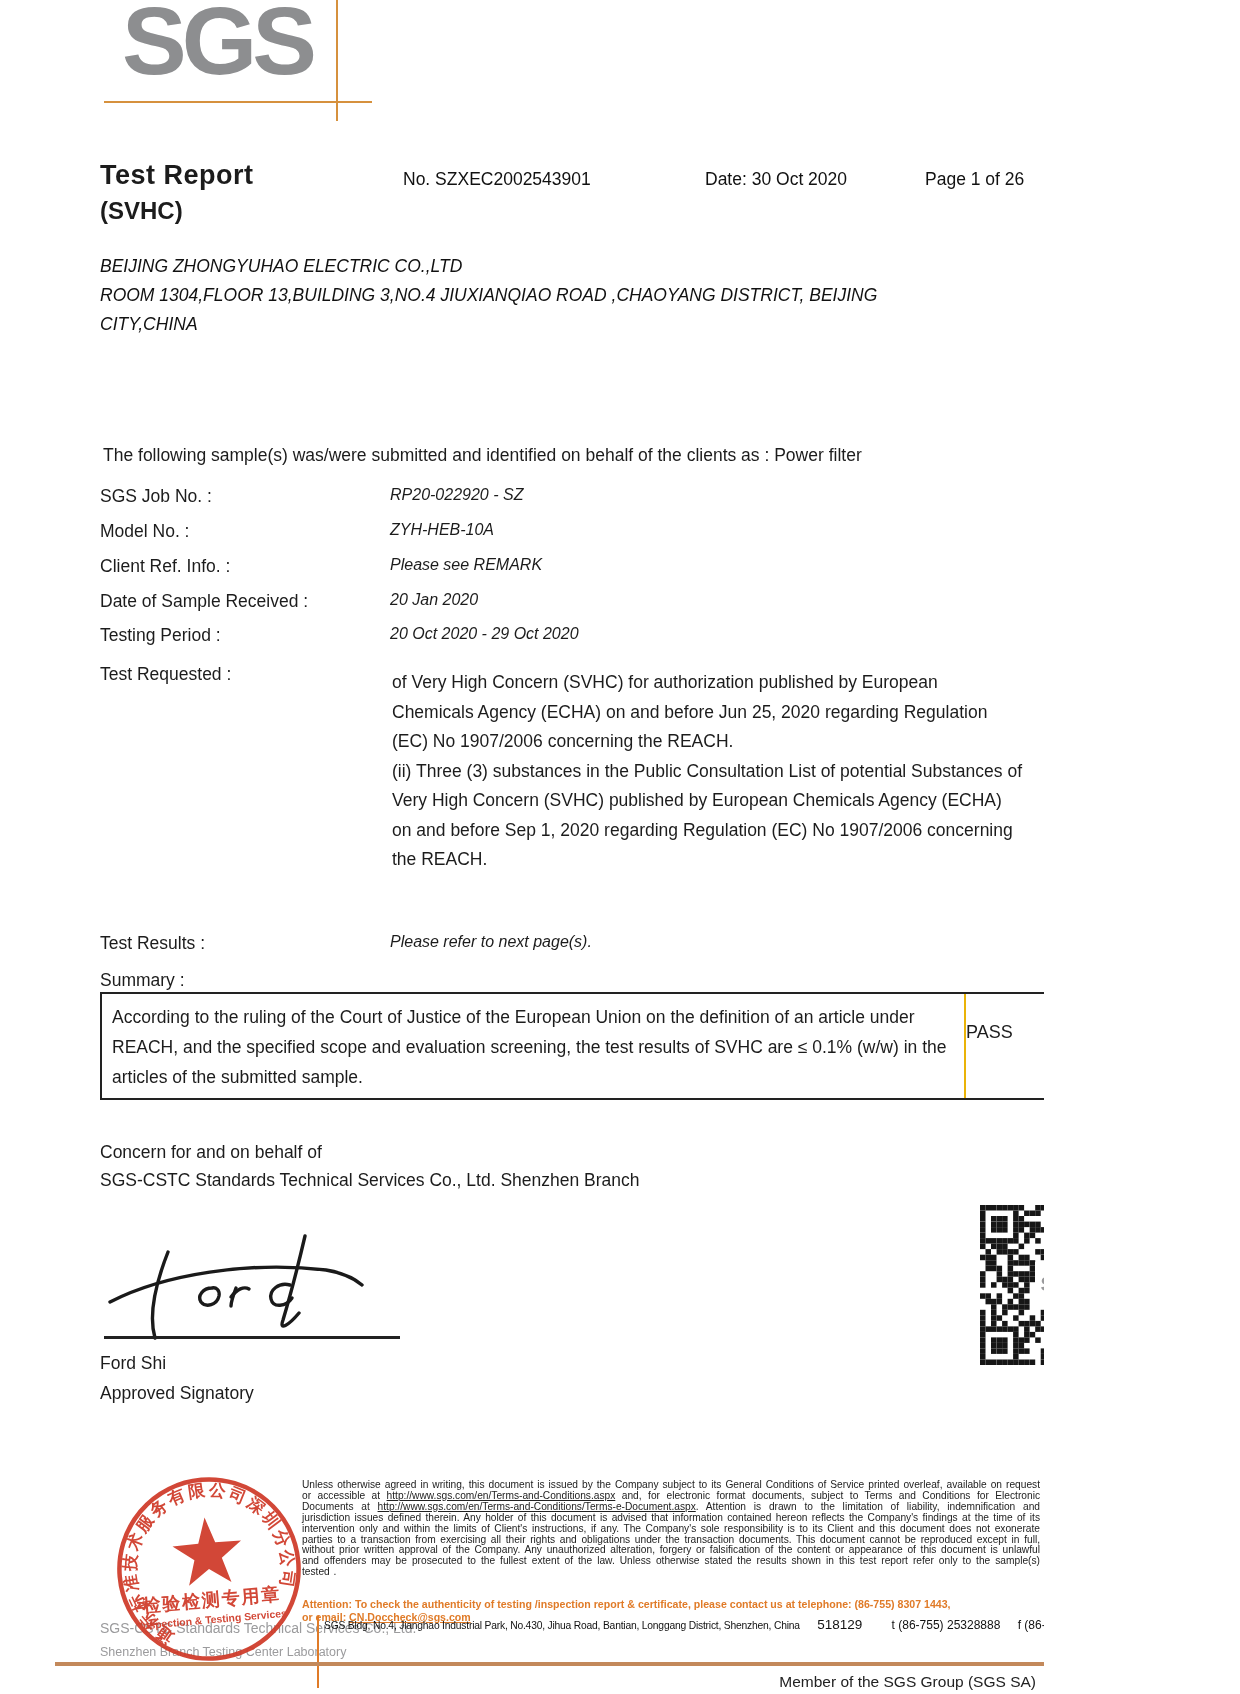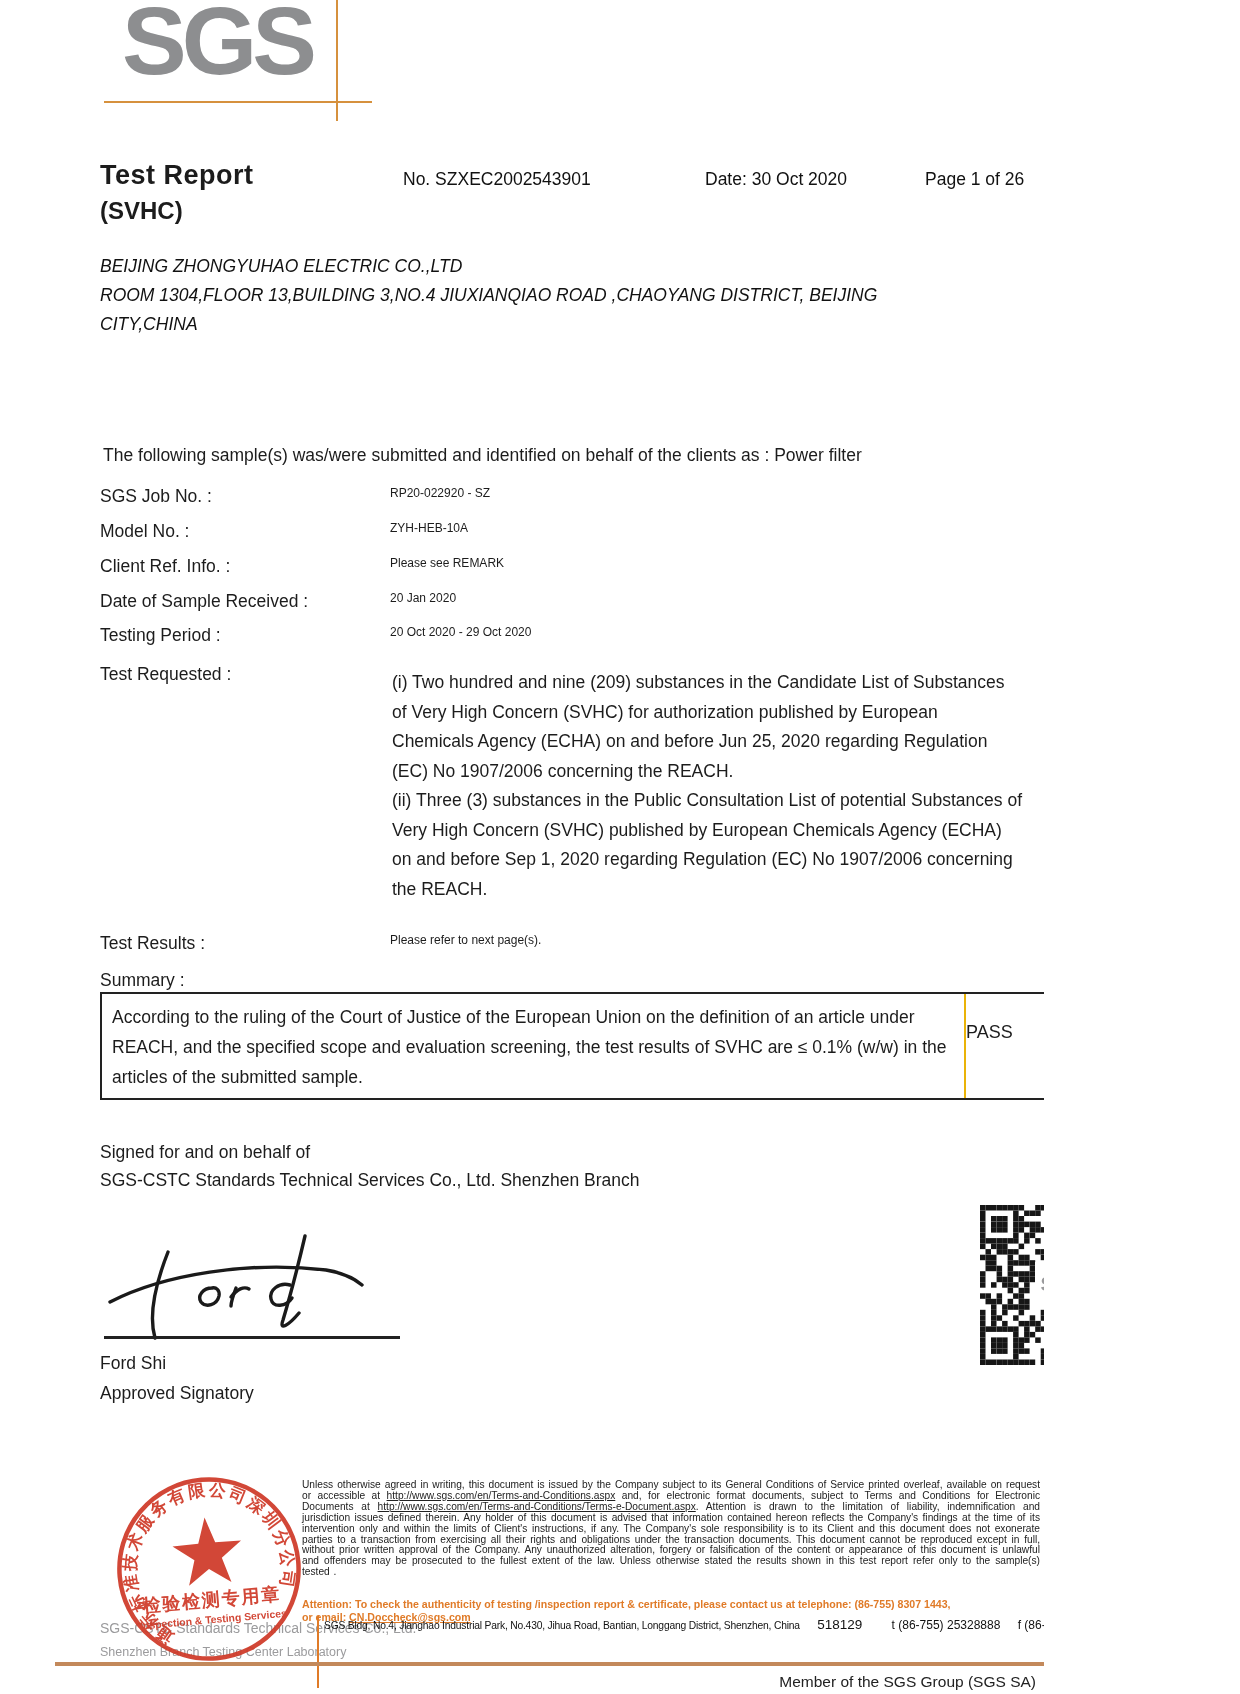--- a/index.html
+++ b/index.html
@@ -18,21 +18,21 @@
   .meta{top:169px;font-size:17.5px;color:#111;}
   .meta-no{left:403px;}
   .meta-date{left:705px;}
   .meta-page{left:925px;}
   
   .client{left:100px;top:252px;font-size:17.5px;line-height:29px;color:#111;font-style:italic;}
   
   .sample{left:103px;top:445px;font-size:17.5px;}
   
   .flabel{left:100px;font-size:17.5px;}
-  .fvalue{left:390px;font-size:12px;}
+  .fvalue{left:390px;font-size:16px;font-style:italic;}
   .tr-par{left:392px;top:668px;width:700px;font-size:17.5px;line-height:29.5px;}
   
   .summary-head{left:100px;top:970px;font-size:17.5px;}
   .sumbox{left:100px;top:992px;width:1042px;height:104px;border:2px solid #222;display:flex;}
   .sumbox .cellL{width:840px;border-right:2px solid #eab308;padding:8px 12px 0 10px;font-size:17.5px;line-height:30px;}
   .sumbox .cellR{flex:1;text-align:left;padding-top:28px;font-size:18px;}
   
   .signedfor{left:100px;top:1138px;font-size:17.5px;line-height:28px;}
   .sig-svg{left:100px;top:1228px;}
   .sig-line{left:104px;top:1336px;width:296px;height:3px;background:#222;}
@@ -94,41 +94,40 @@
   <div class="abs fvalue" style="top:521px">ZYH-HEB-10A</div>
   <div class="abs flabel" style="top:556px">Client Ref. Info. :</div>
   <div class="abs fvalue" style="top:556px">Please see REMARK</div>
   <div class="abs flabel" style="top:591px">Date of Sample Received :</div>
   <div class="abs fvalue" style="top:591px">20 Jan 2020</div>
   <div class="abs flabel" style="top:625px">Testing Period :</div>
   <div class="abs fvalue" style="top:625px">20 Oct 2020 - 29 Oct 2020</div>
 
   <div class="abs flabel" style="top:664px">Test Requested :</div>
   <div class="abs tr-par">
-    <div>(i) Two hundred and nine (209) substances in the Candidate List of Substances</div>
     <div>of Very High Concern (SVHC) for authorization published by European</div>
     <div>Chemicals Agency (ECHA) on and before Jun 25, 2020 regarding Regulation</div>
     <div>(EC) No 1907/2006 concerning the REACH.</div>
     <div>(ii) Three (3) substances in the Public Consultation List of potential Substances of</div>
     <div>Very High Concern (SVHC) published by European Chemicals Agency (ECHA)</div>
     <div>on and before Sep 1, 2020 regarding Regulation (EC) No 1907/2006 concerning</div>
     <div>the REACH.</div>
   </div>
 
   <div class="abs flabel" style="top:933px">Test Results :</div>
   <div class="abs fvalue" style="top:933px">Please refer to next page(s).</div>
 
   <div class="abs summary-head">Summary :</div>
   <div class="abs sumbox">
     <div class="cellL">According to the ruling of the Court of Justice of the European Union on the definition of an article under REACH, and the specified scope and evaluation screening, the test results of SVHC are ≤ 0.1% (w/w) in the articles of the submitted sample.</div>
     <div class="cellR">PASS</div>
   </div>
 
   <div class="abs signedfor">
-    <div>Signed for and on behalf of</div>
+    <div>Concern for and on behalf of</div>
     <div>SGS-CSTC Standards Technical Services Co., Ltd. Shenzhen Branch</div>
   </div>
 
   <svg class="abs sig-svg" width="310" height="112" viewBox="0 0 310 112">
     <g fill="none" stroke="#1a1a1a" stroke-width="3.4" stroke-linecap="round">
       <path d="M10,74 C64,46 150,33 226,42 C244,45 254,50 262,57"></path>
       <path d="M68,24 C57,52 48,86 55,110"></path>
       <path d="M112,60 C103,60 97,68 101,74 C106,80 117,77 119,68 C120,62 116,59 112,60"></path>
       <path d="M136,60 C133,68 131,74 131,78"></path>
       <path d="M131,69 C137,61 144,58 149,61"></path>

